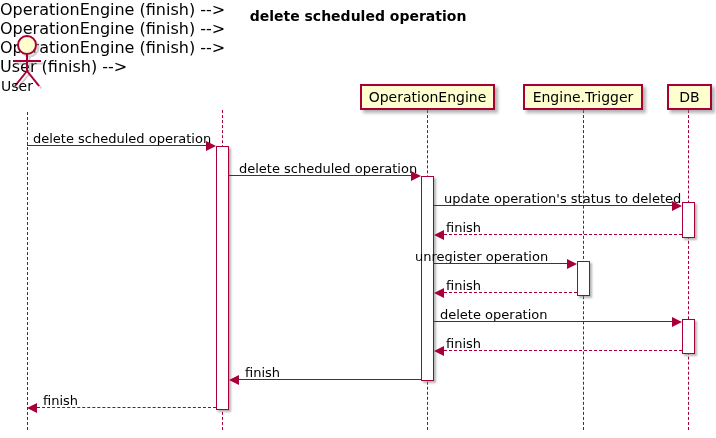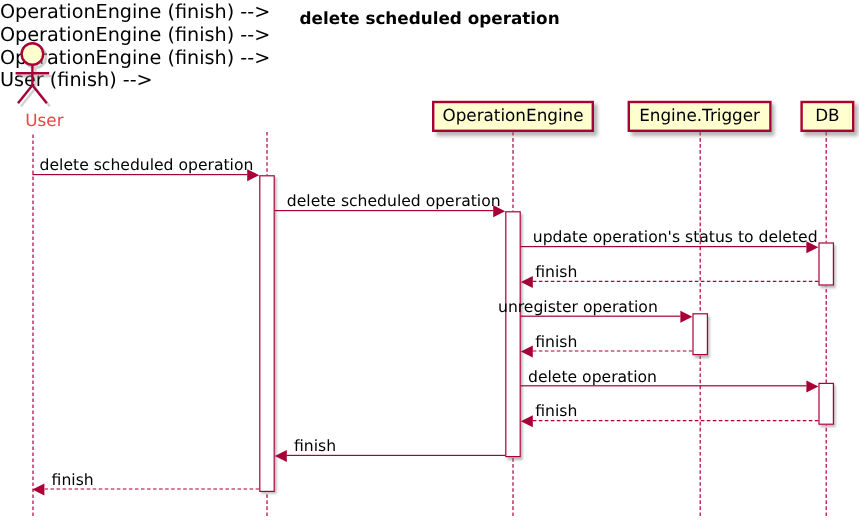--- a/index.html
+++ b/index.html
@@ -57,23 +57,23 @@
   .arr-r { border-left:10px solid var(--red); }
   .arr-l { border-right:10px solid var(--red); }
   .mlabel {
     position:absolute;
     font-size:13px; color:#000;
     white-space:nowrap;
     height:15px; line-height:15px;
   }
   .actor-label {
     position:absolute;
-    left:1px; top:93px; width:52px;
-    text-align:right;
-    font-size:14px; color:#ef4444;
+    left:1px; top:78px; width:52px;
+    text-align:left;
+    font-size:14px; color:#000000;
   }
   .actor-svg { position:absolute; left:7px; top:34px; }
 </style>
 </head>
 <body>
 
 <div class="diagram">
 
   
   <div class="title">delete scheduled operation</div>

